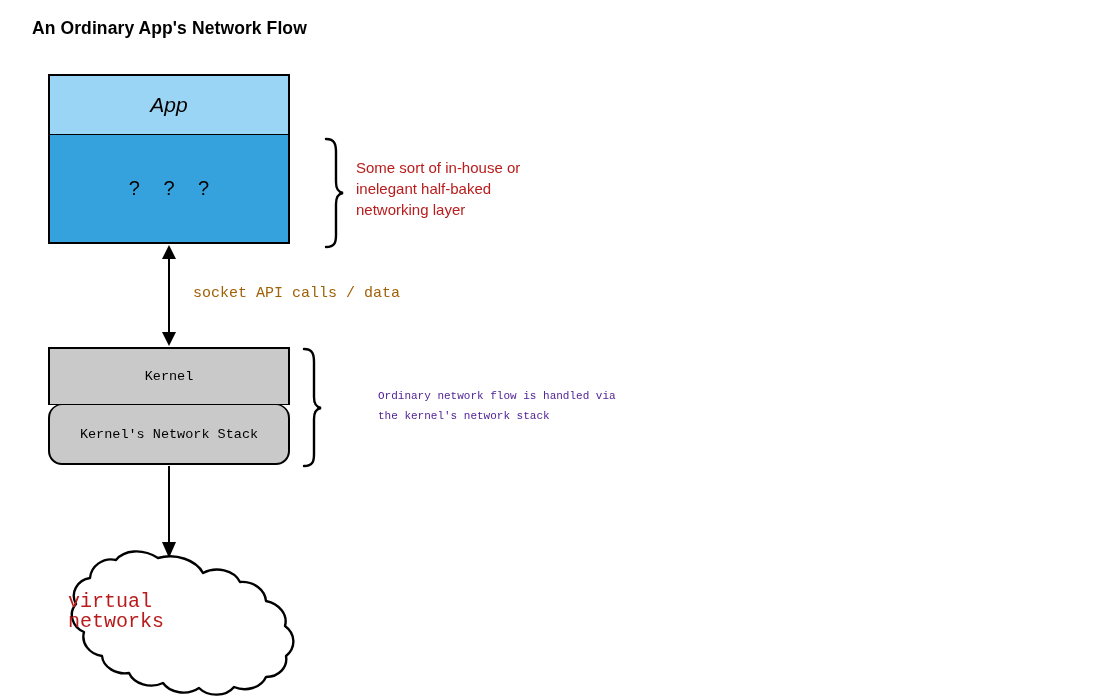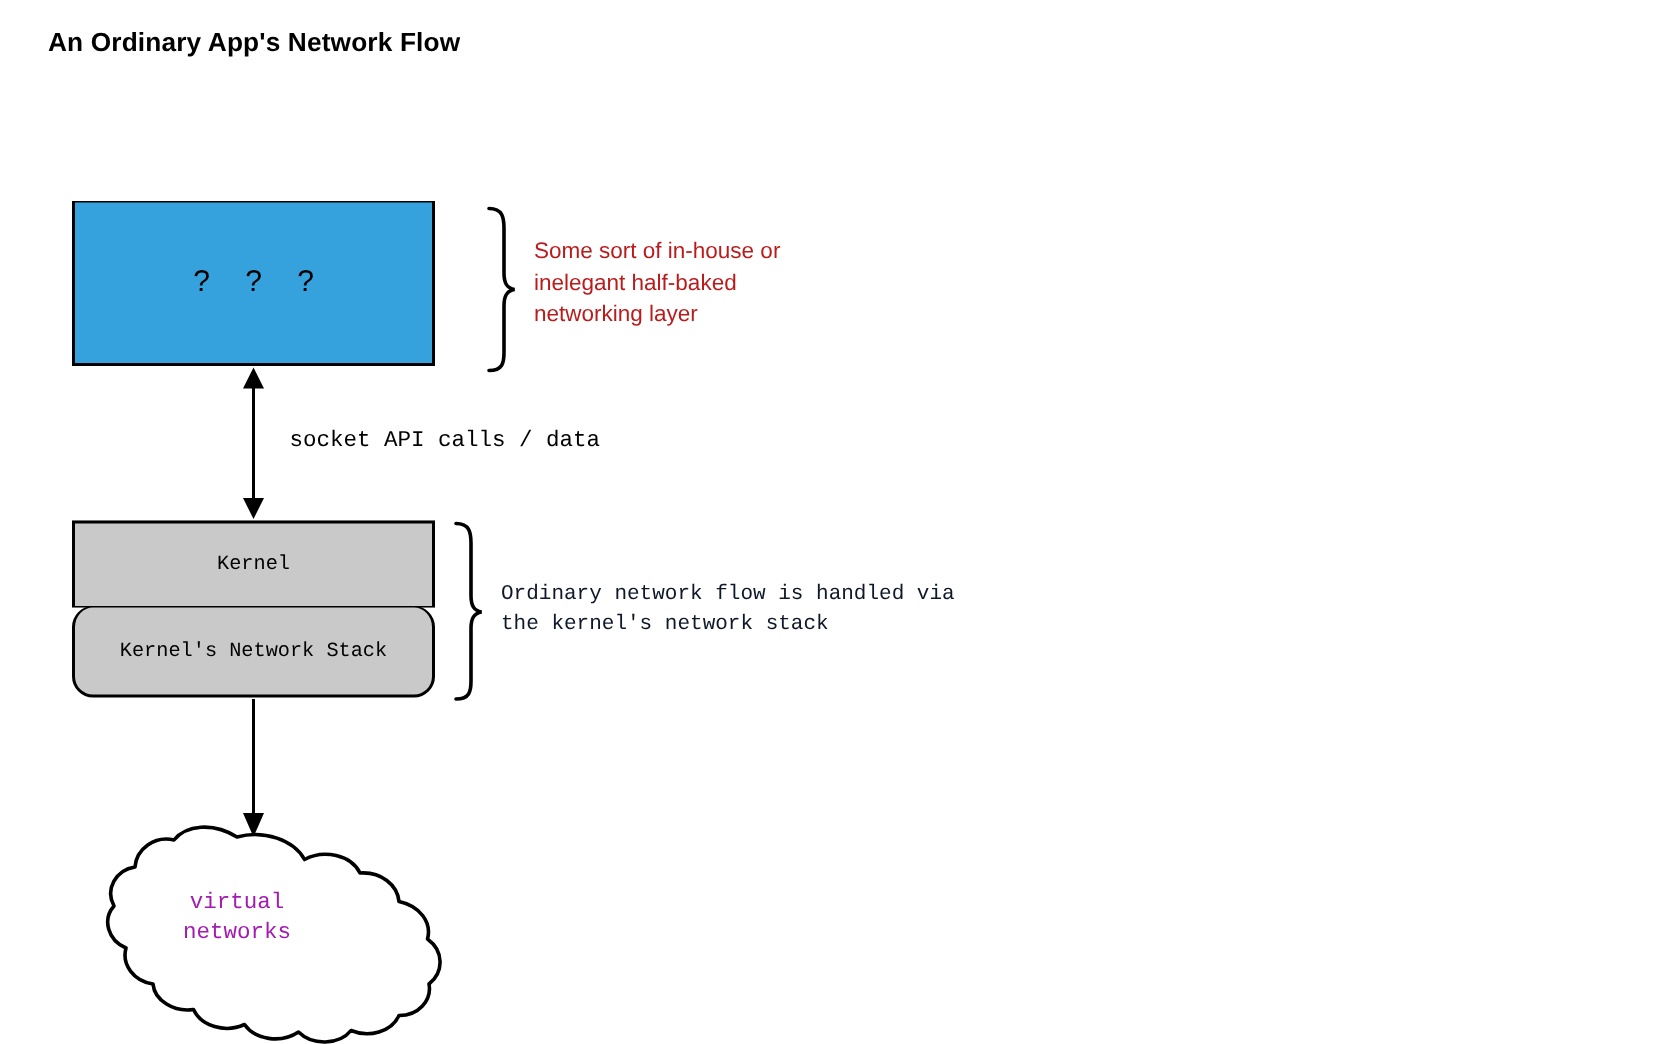--- a/index.html
+++ b/index.html
@@ -98,61 +98,65 @@
     position: absolute;
     font-family: "Liberation Sans", sans-serif;
     font-size: 15px;
     line-height: 21px;
     color: #b91c1c;
     white-space: pre-line;
   }
   .note-mono {
     position: absolute;
     font-family: "Liberation Mono", "DejaVu Sans Mono", monospace;
-    font-size: 14px;
+    font-size: 11px;
     line-height: 20px;
-    color: #0f172a;
+    color: #4c1d95;
     white-space: pre-line;
+    margin-left: 44px;
   }
   .edge-label {
     position: absolute;
     font-family: "Liberation Mono", "DejaVu Sans Mono", monospace;
     font-size: 15px;
-    color: #000000;
+    color: #a16207;
     white-space: nowrap;
   }
   svg.overlay {
     position: absolute;
     left: 0;
     top: 0;
     width: 1106px;
     height: 696px;
     overflow: visible;
     pointer-events: none;
   }
   .cloud-label {
     position: absolute;
     left: 68px;
     top: 592px;
     width: 180px;
-    text-align: center;
-    font-family: "Liberation Mono", "DejaVu Sans Mono", monospace;
-    font-size: 15px;
+    text-align: left;
+    font-family: "Liberation Mono", "DejaVu Sans Mono", monospace;
+    font-size: 20px;
     line-height: 20px;
-    color: #a21caf;
+    color: #b91c1c;
     white-space: pre-line;
   }
 </style>
 </head>
 <body>
 
 <div id="diagram-root">
 
   <div class="page-title">An Ordinary App's Network Flow</div>
 
+  <div class="node-box app-box">
+    <span class="app-label">App</span>
+  </div>
 
   <div class="node-box qqq-box">
     <span class="qqq-label">?  ?  ?</span>
   </div>
 
   <div class="node-box kernel-box">
     <span class="mono-label">Kernel</span>
   </div>
 
   <div class="node-box kernel-stack-box">

